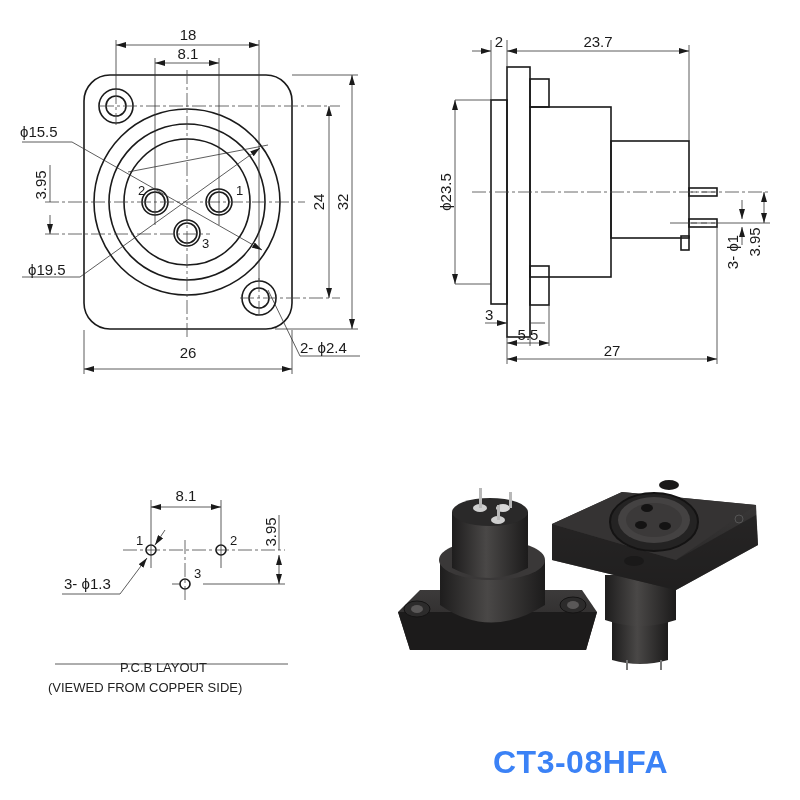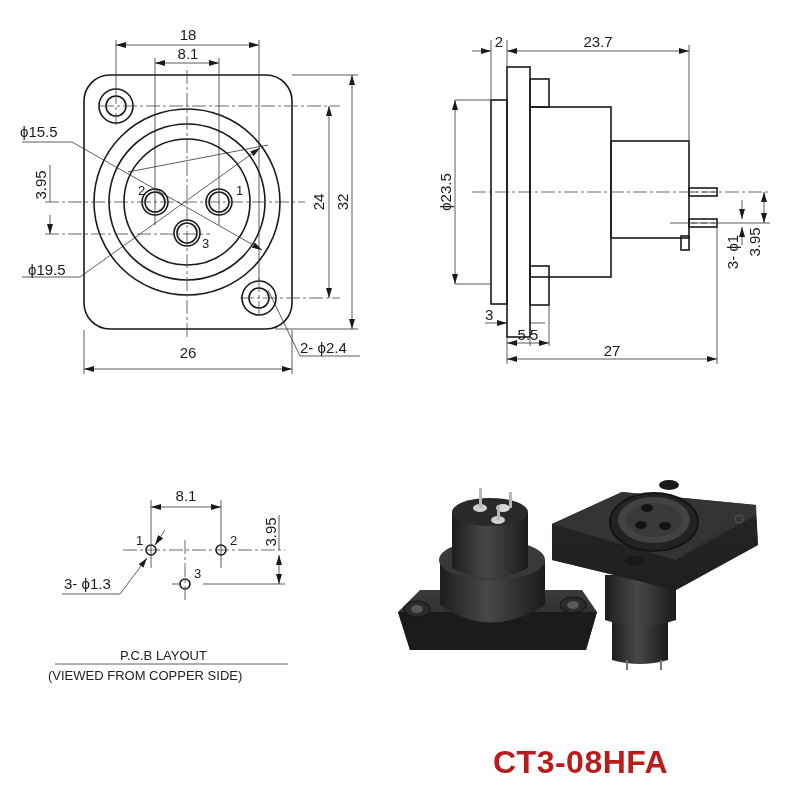--- a/index.html
+++ b/index.html
@@ -6,22 +6,22 @@
   body { width: 800px; height: 800px; position: relative; overflow: hidden;
          font-family: "Liberation Sans", sans-serif; color: #1a1a1a; }
   svg { position: absolute; left: 0; top: 0; }
   .ln { stroke: #1a1a1a; stroke-width: 1.6; fill: none; }
   .thin { stroke: #333; stroke-width: 0.8; fill: none; }
   .cl { stroke: #444; stroke-width: 0.8; fill: none; stroke-dasharray: 14 3 3 3; }
   .dash { stroke: #444; stroke-width: 0.8; fill: none; stroke-dasharray: 6 4; }
   .lbl { font-family: "Liberation Sans", sans-serif; font-size: 15px; fill: #1a1a1a; }
   .lbl-s { font-family: "Liberation Sans", sans-serif; font-size: 13px; fill: #1a1a1a; }
   .title { position: absolute; left: 493px; top: 744px; font-size: 32px; font-weight: bold;
-           font-family: "Liberation Sans", sans-serif; color: #b91c1c; letter-spacing: 0.5px; }
-  .pcb-cap { position: absolute; font-size: 13px; color: #222; font-family: "Liberation Sans", sans-serif; }
+           font-family: "Liberation Sans", sans-serif; color: #3b82f6; letter-spacing: 0.5px; }
+  .pcb-cap { position: absolute; font-size: 13px; color: #222; font-family: "Liberation Sans", sans-serif; margin-top: 12px; }
 </style>
 </head>
 <body>
 
 <svg width="800" height="800" viewBox="0 0 800 800">
   <defs>
     <marker id="arr" markerWidth="10" markerHeight="6" refX="10" refY="3" orient="auto-start-reverse" markerUnits="userSpaceOnUse">
       <path d="M0,0 L10,3 L0,6 Z" fill="#1a1a1a"></path>
     </marker>
     <radialGradient id="bodyGrad" cx="50%" cy="40%" r="60%">

